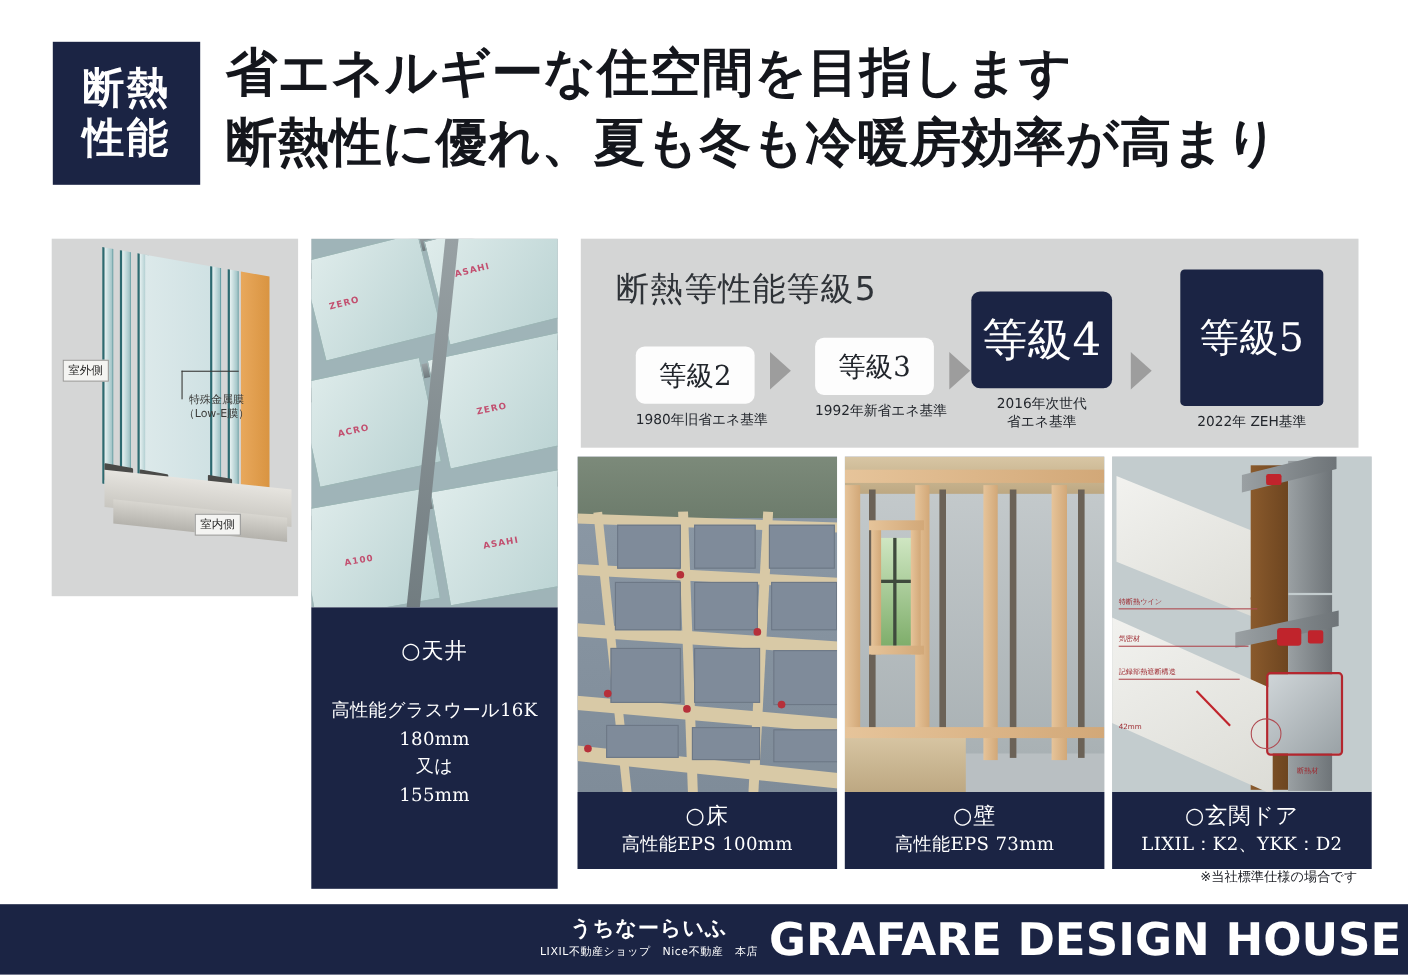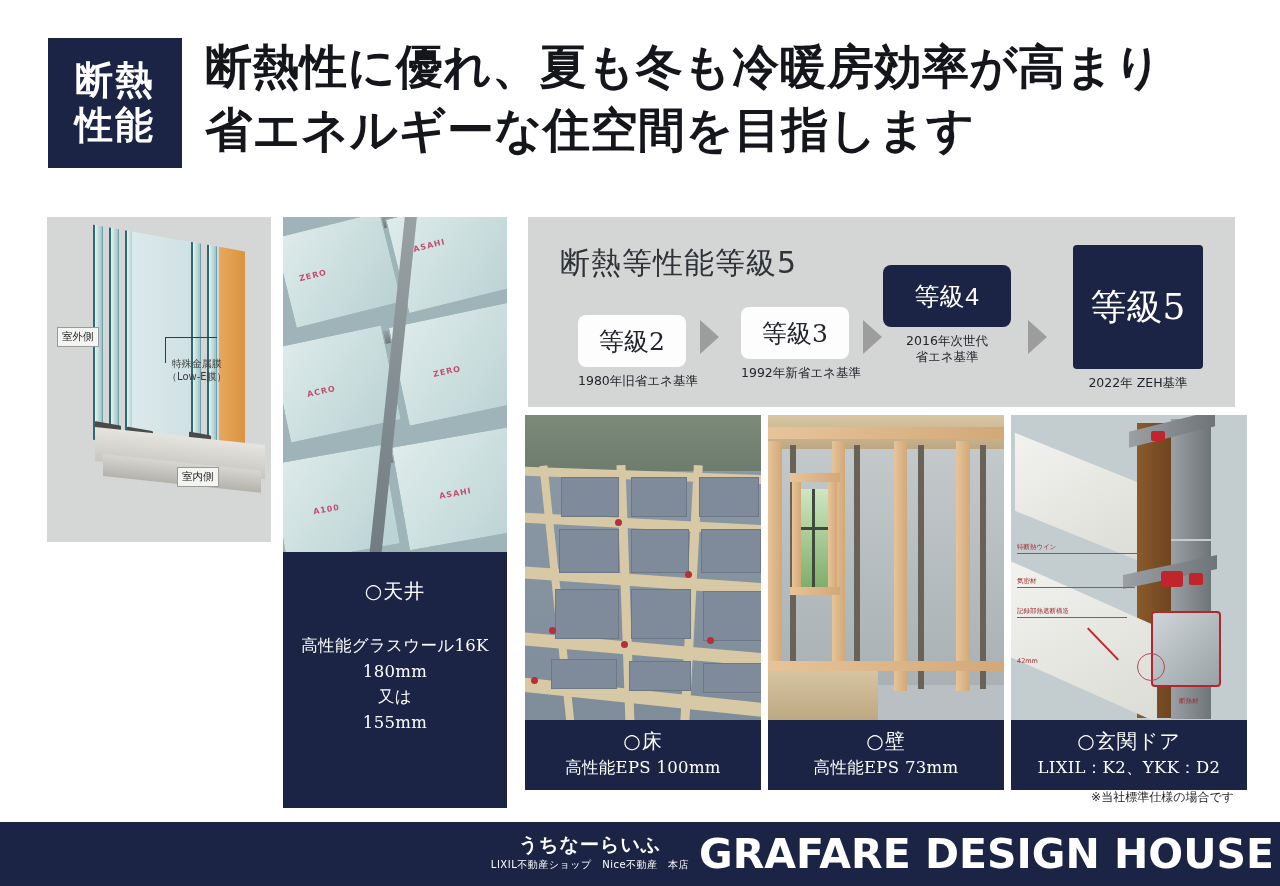--- a/index.html
+++ b/index.html
@@ -170,22 +170,22 @@
 <body>
 
 <div class="page">
 
   <div class="header">
     <div class="hdr-badge">
       <span>断熱</span>
       <span>性能</span>
     </div>
     <div class="hdr-title">
+      <span class="l2">省エネルギーな住空間を目指します</span>
       <span class="l2">断熱性に優れ、夏も冬も冷暖房効率が高まり</span>
-      <span class="l2">省エネルギーな住空間を目指します</span>
     </div>
   </div>
 
   <div class="col" id="col1">
     <div class="photo">
       <div class="win">
         <div class="win-body">
           <div class="pane p1"></div>
           <div class="pane p2"></div>
           <div class="pane p3"></div>
@@ -252,21 +252,21 @@
     </div>
     <div class="arrow" style="left:172px;top:103px;"></div>
 
     <div class="gstep" style="left:213px;top:90px;width:108px;">
       <div class="gbox light" style="height:52px;font-size:25px;">等級3</div>
       <div class="gsub">1992年新省エネ基準</div>
     </div>
     <div class="arrow" style="left:335px;top:103px;"></div>
 
     <div class="gstep" style="left:355px;top:48px;width:128px;">
-      <div class="gbox dark" style="height:62px;font-size:25px;font-family:Liberation Mono, monospace;">等級4</div>
+      <div class="gbox dark" style="height:88px;font-size:41px;">等級4</div>
       <div class="gsub">
         <span>2016年次世代</span><br>
         <span>省エネ基準</span>
       </div>
     </div>
     <div class="arrow" style="left:500px;top:103px;"></div>
 
     <div class="gstep" style="left:545px;top:28px;width:130px;">
       <div class="gbox dark" style="height:124px;font-size:36px;border-radius:4px;">等級5</div>
       <div class="gsub">2022年 ZEH基準</div>

